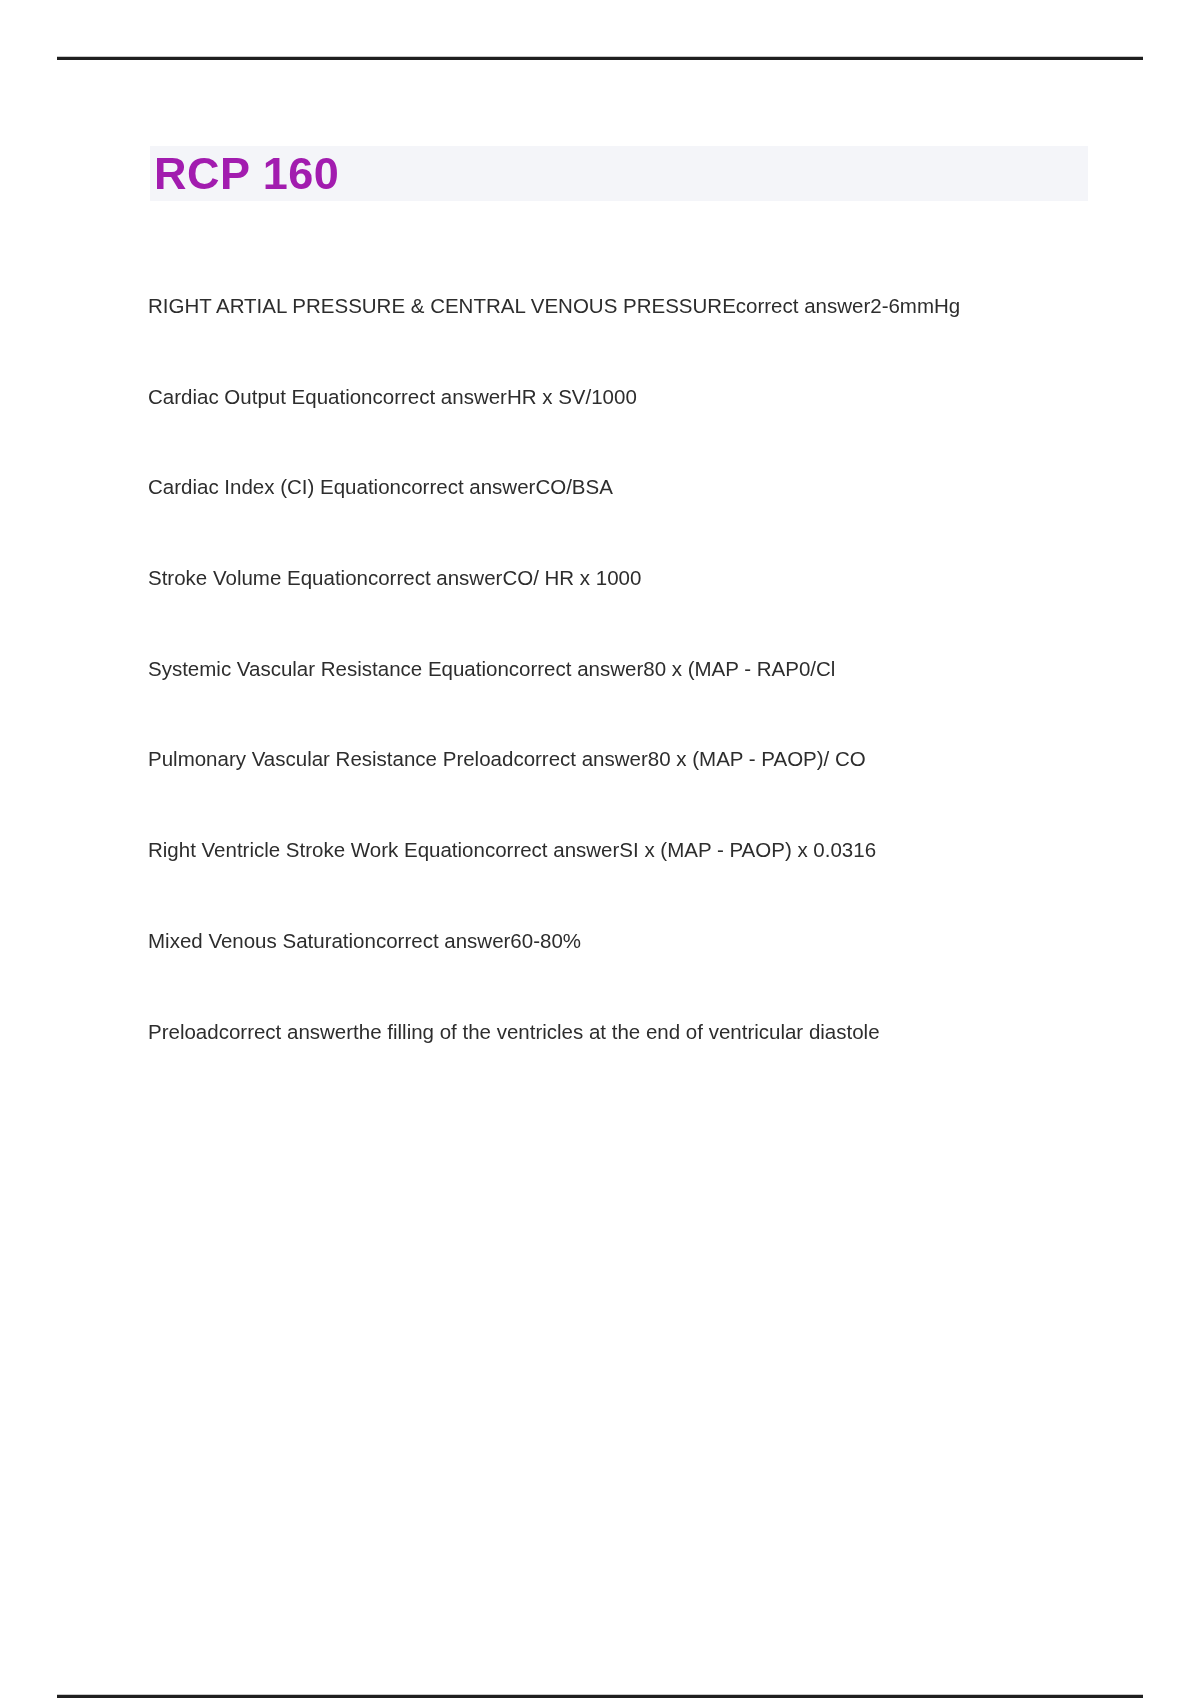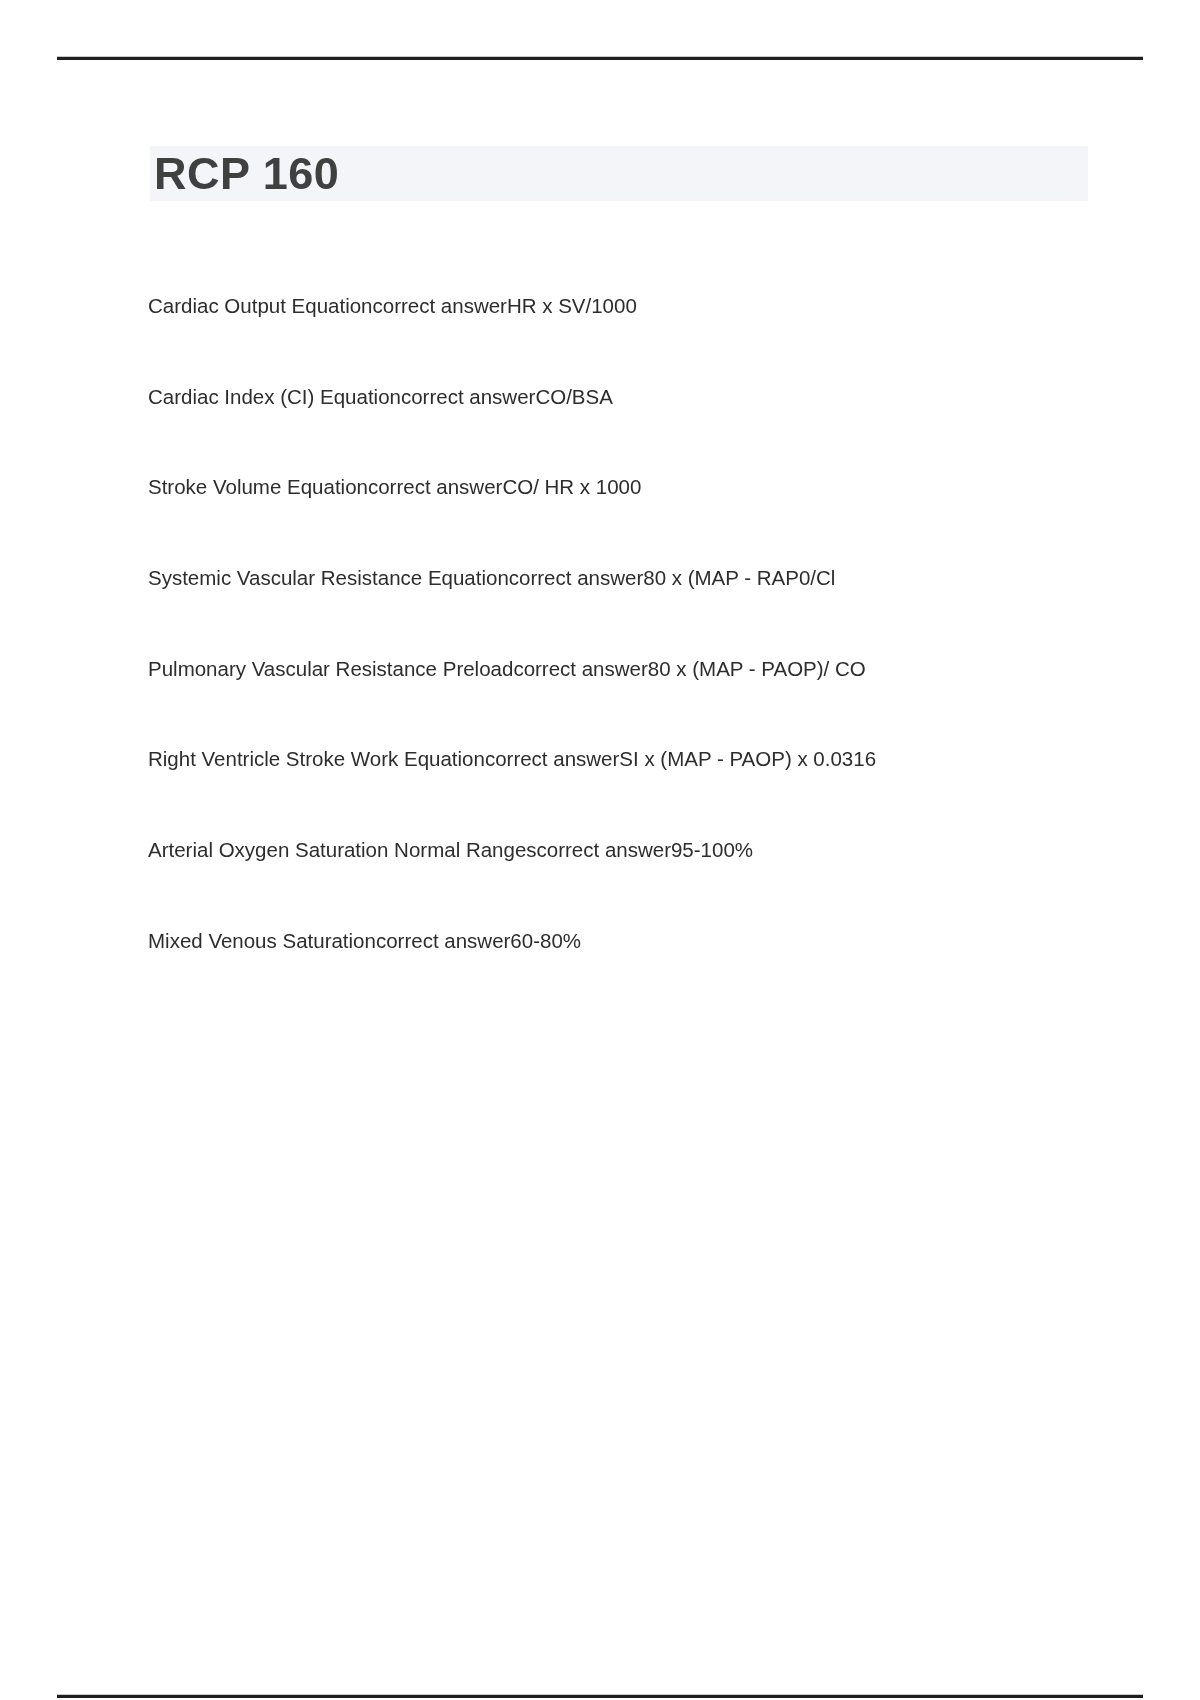--- a/index.html
+++ b/index.html
@@ -34,21 +34,21 @@
     background: #f4f5f9;
     display: flex;
     align-items: center;
   }
   .title-bar h1 {
     margin: 0;
     padding-left: 4px;
     font-size: 45px;
     font-weight: 700;
     letter-spacing: 0.5px;
-    color: #404040;
+    color: #a21caf;
     font-family: "Liberation Sans", sans-serif;
   }
   .content {
     position: absolute;
     left: 148px;
     top: 293px;
     width: 990px;
   }
   .qa-line {
     margin: 0;
@@ -63,24 +63,25 @@
 <body>
 
 <div class="page">
   <div class="rule rule-top"></div>
 
   <div class="title-bar">
     <h1>RCP 160</h1>
   </div>
 
   <div class="content">
+    <p class="qa-line">RIGHT ARTIAL PRESSURE &amp; CENTRAL VENOUS PRESSUREcorrect answer2-6mmHg</p>
     <p class="qa-line">Cardiac Output Equationcorrect answerHR x SV/1000</p>
     <p class="qa-line">Cardiac Index (CI) Equationcorrect answerCO/BSA</p>
     <p class="qa-line">Stroke Volume Equationcorrect answerCO/ HR x 1000</p>
     <p class="qa-line">Systemic Vascular Resistance Equationcorrect answer80 x (MAP - RAP0/Cl</p>
     <p class="qa-line">Pulmonary Vascular Resistance Preloadcorrect answer80 x (MAP - PAOP)/ CO</p>
     <p class="qa-line">Right Ventricle Stroke Work Equationcorrect answerSI x (MAP - PAOP) x 0.0316</p>
-    <p class="qa-line">Arterial Oxygen Saturation Normal Rangescorrect answer95-100%</p>
     <p class="qa-line">Mixed Venous Saturationcorrect answer60-80%</p>
+    <p class="qa-line">Preloadcorrect answerthe filling of the ventricles at the end of ventricular diastole</p>
   </div>
 
   <div class="rule rule-bottom"></div>
 </div>
 
 </body></html>

